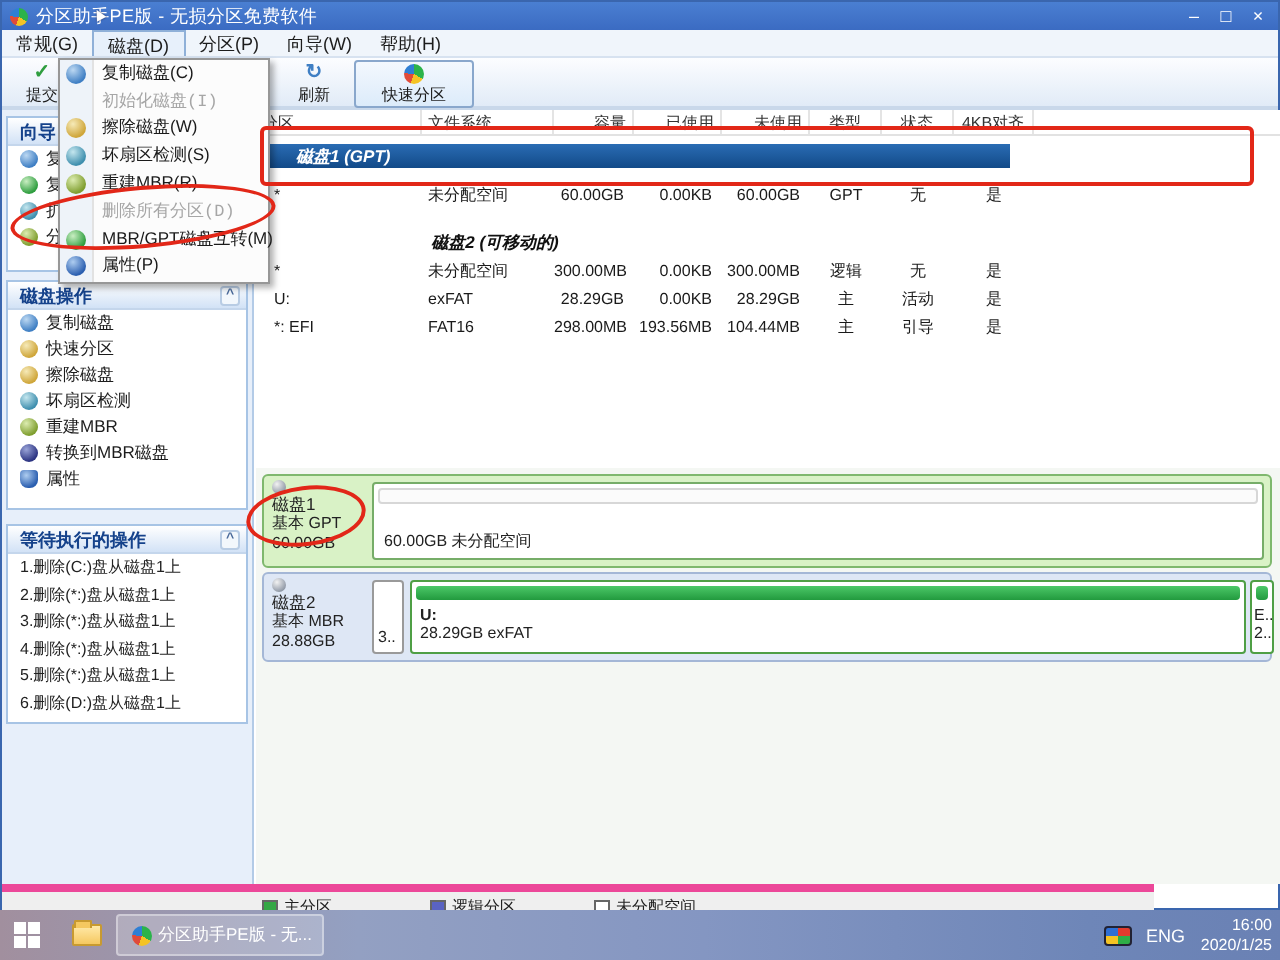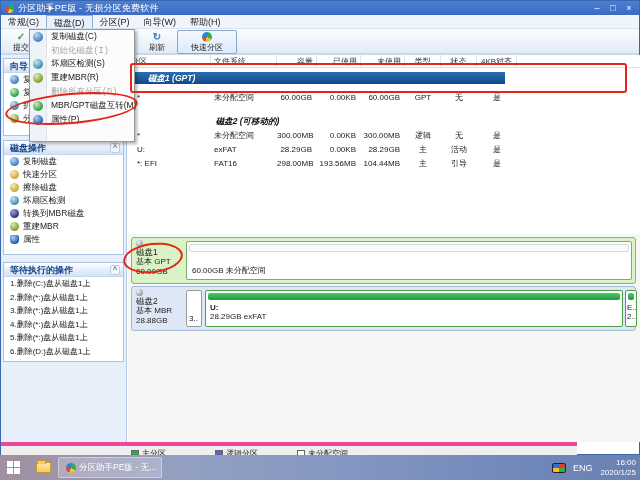--- a/index.html
+++ b/index.html
@@ -175,26 +175,26 @@
         </div>
       <div class="sb-item">
           <span class="sb-ic ic-yellow"></span>
           <span>擦除磁盘</span>
         </div>
       <div class="sb-item">
           <span class="sb-ic ic-teal"></span>
           <span>坏扇区检测</span>
         </div>
       <div class="sb-item">
+          <span class="sb-ic ic-olive"></span>
+          <span>重建MBR</span>
+        </div>
+      <div class="sb-item">
           <span class="sb-ic ic-dark"></span>
           <span>转换到MBR磁盘</span>
-        </div>
-      <div class="sb-item">
-          <span class="sb-ic ic-olive"></span>
-          <span>重建MBR</span>
         </div>
       <div class="sb-item">
           <span class="sb-ic ic-shield"></span>
           <span>属性</span>
         </div>
     </div>
 
     <div class="sbox" style="top:207px;height:100px;">
       <div class="sbox-head"><span>等待执行的操作</span>
         <span class="sbox-chevron">^</span></div>
@@ -329,20 +329,24 @@
   <div id="disk-menu">
     <div class="gutter"></div>
     <div class="dm-item">
         <span class="dm-ic ic-blue"></span>
         <span>复制磁盘(C)</span>
       </div>
     <div class="dm-item disabled">
         <span>初始化磁盘(I)</span>
       </div>
     <div class="dm-item">
+        <span class="dm-ic ic-yellow"></span>
+        <span>擦除磁盘(W)</span>
+      </div>
+    <div class="dm-item">
         <span class="dm-ic ic-teal"></span>
         <span>坏扇区检测(S)</span>
       </div>
     <div class="dm-item">
         <span class="dm-ic ic-olive"></span>
         <span>重建MBR(R)</span>
       </div>
     <div class="dm-item disabled">
         <span>删除所有分区(D)</span>
       </div>

